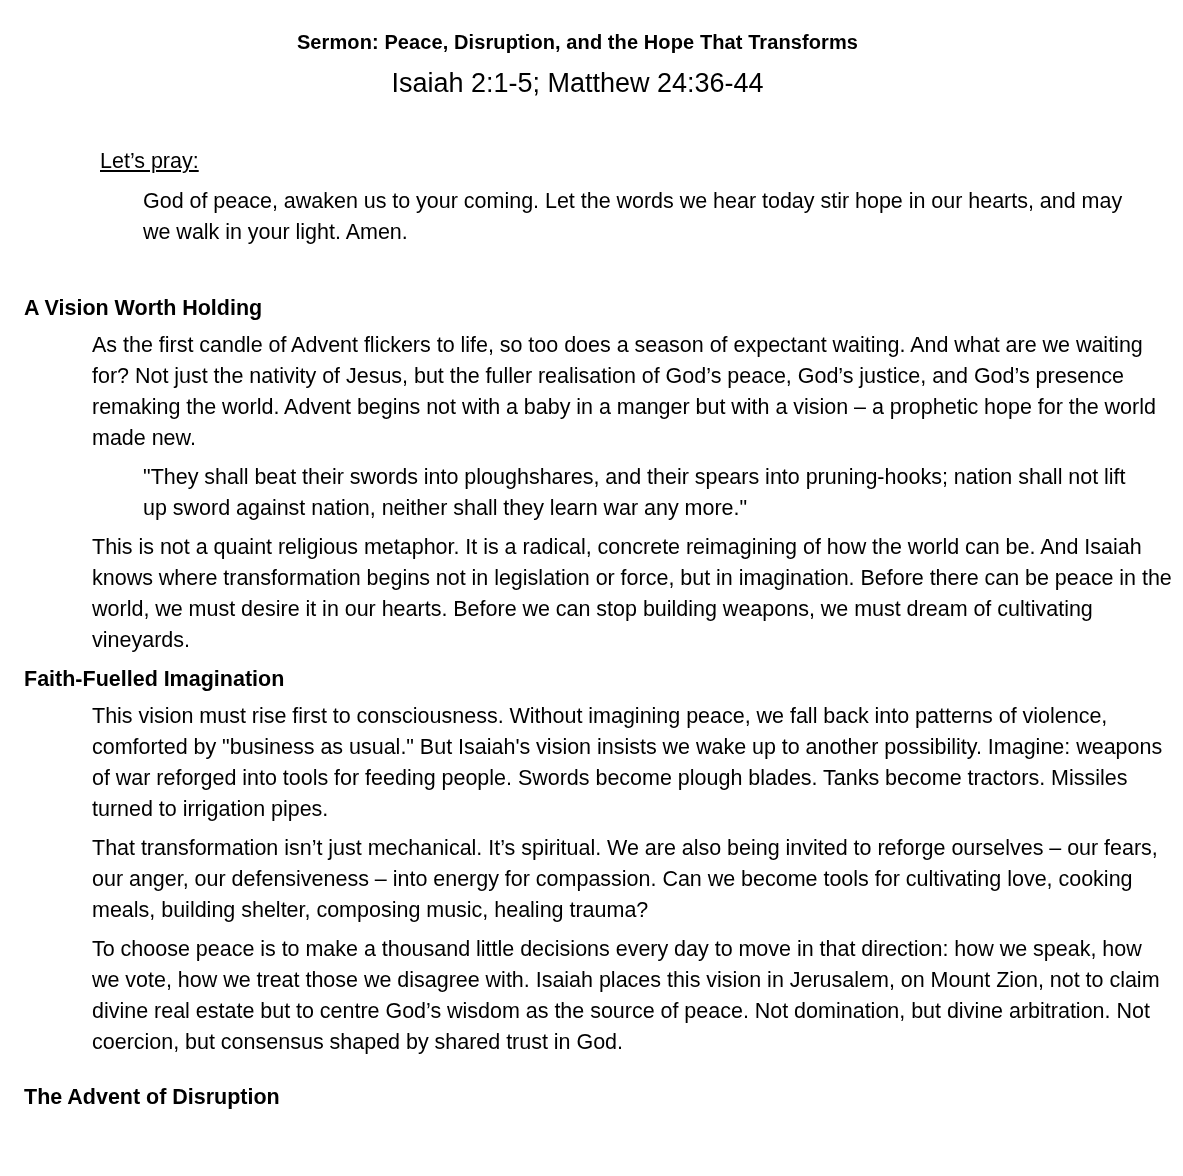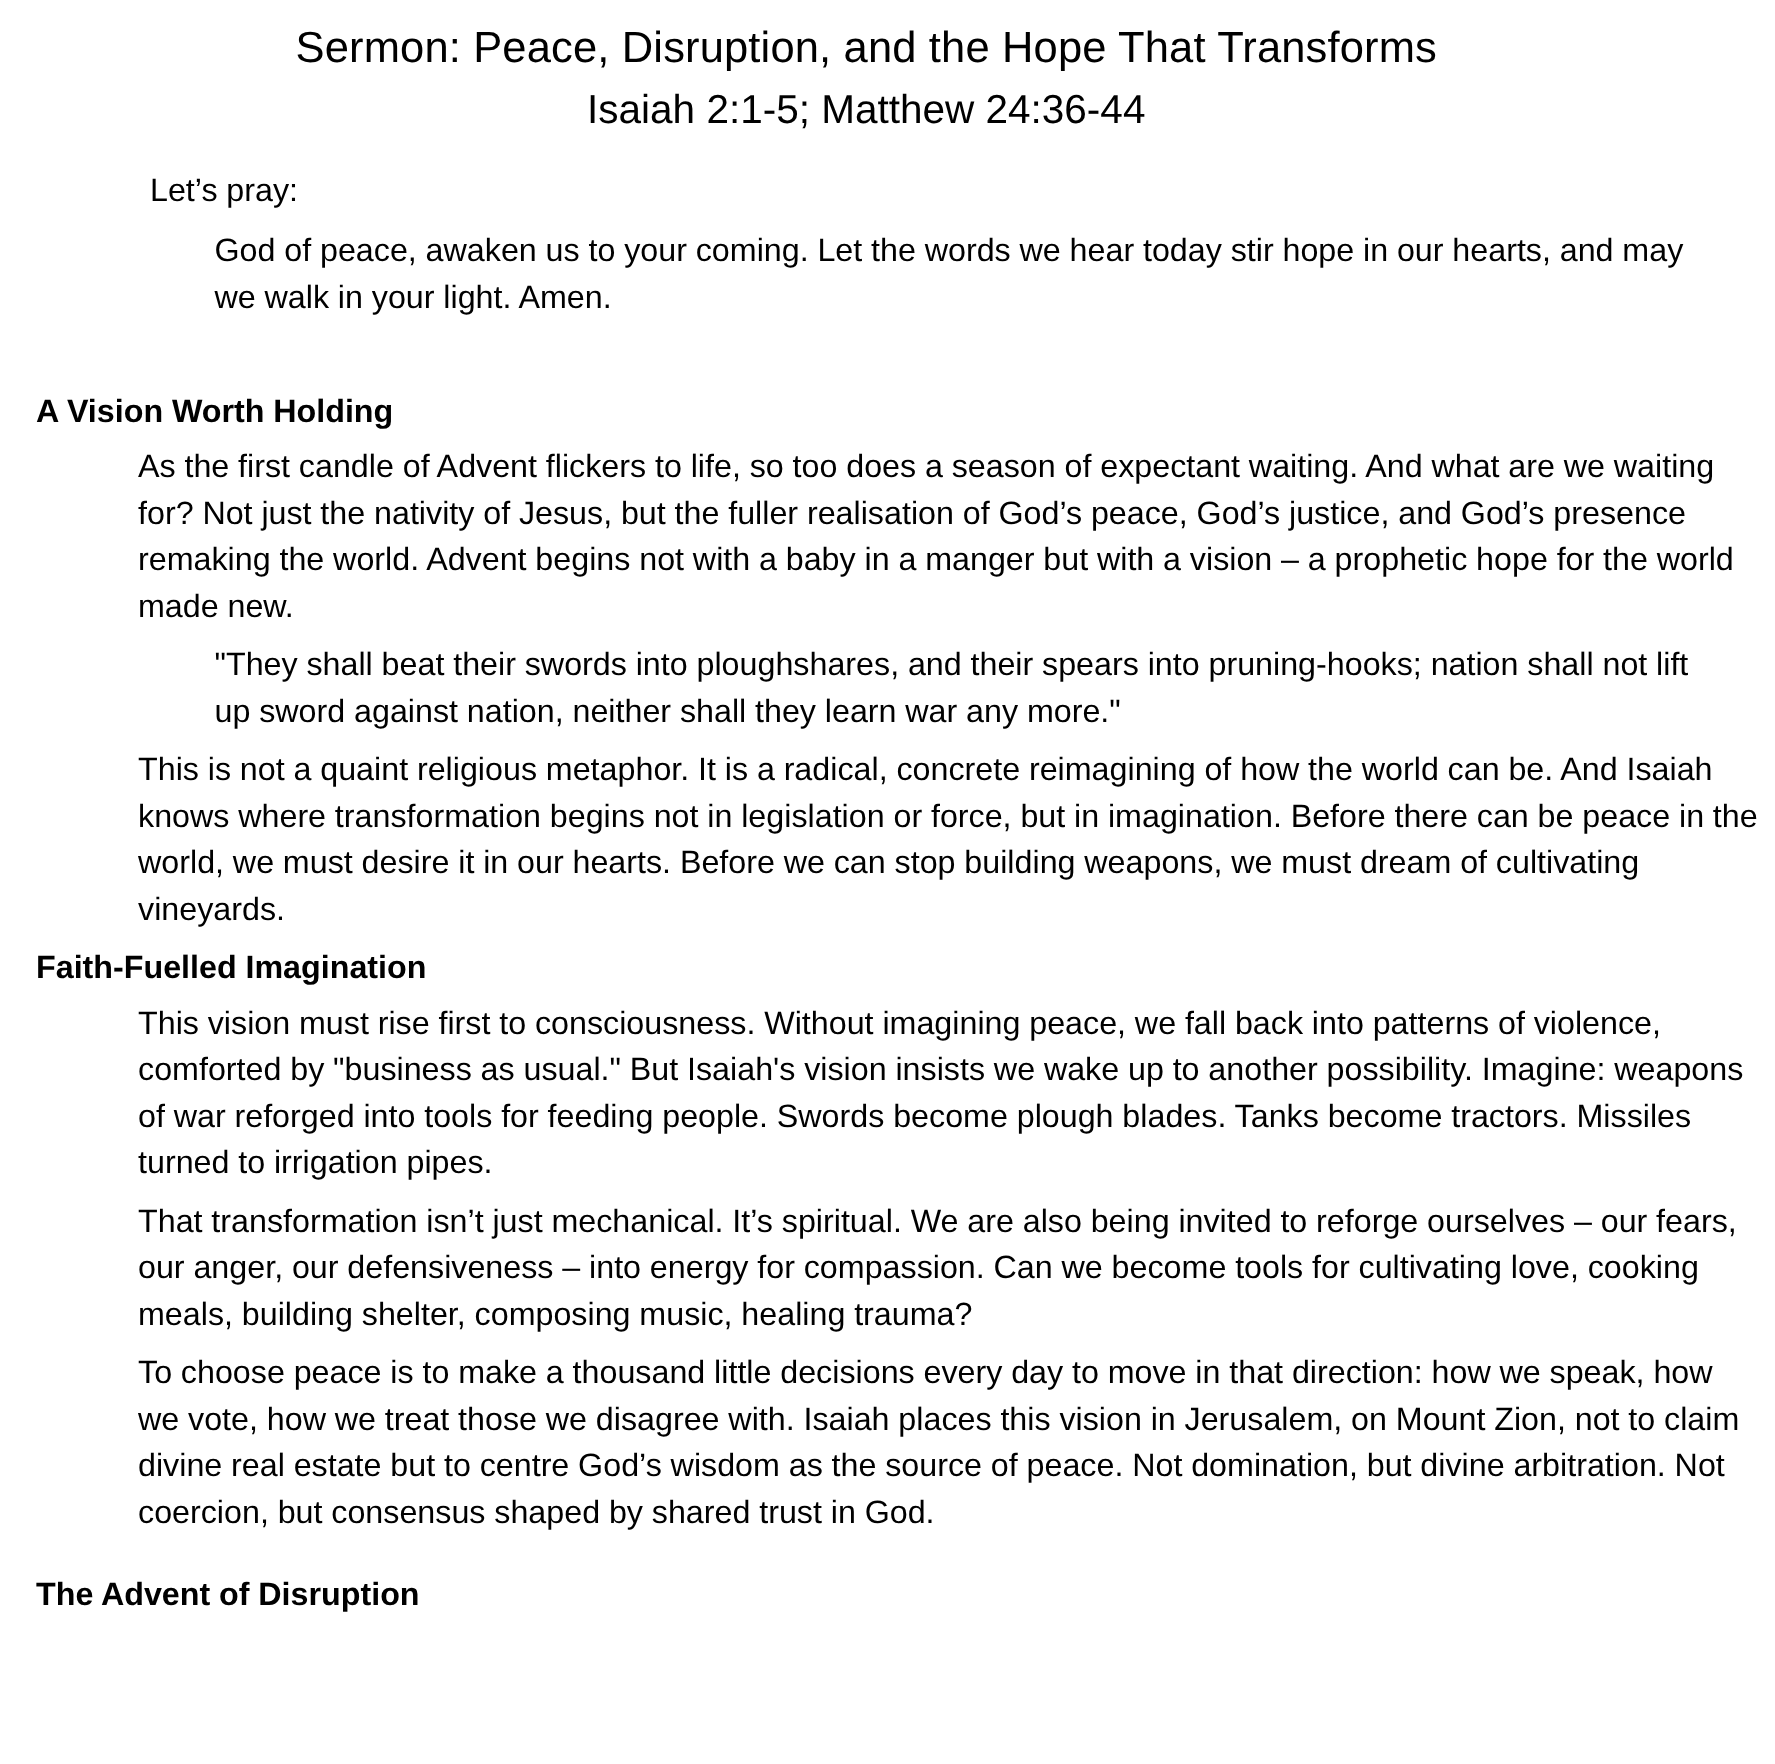--- a/index.html
+++ b/index.html
@@ -21,27 +21,27 @@
     background: #ffffff;
     overflow: hidden;
     box-sizing: border-box;
   }
   .doc-body {
     padding-top: 9px;
   }
 
   
   .doc-title {
-    font-size: 29px;
-    font-weight: normal;
+    font-size: 20px;
+    font-weight: bold;
     text-align: center;
     line-height: 30px;
     letter-spacing: 0.1px;
     padding-right: 28px;
-    margin: 8px 0 11px 0;
+    margin: 18px 0 11px 0;
   }
   .doc-subtitle {
     font-size: 27px;
     font-weight: normal;
     text-align: center;
     line-height: 30px;
     padding-right: 28px;
     margin: 0;
   }
 
@@ -59,21 +59,21 @@
   .lvl-0 { margin-left: 24px;  margin-right: 11px; }   
   .lvl-1 { margin-left: 92px;  margin-right: 11px; }   
   .lvl-1b{ margin-left: 100px; margin-right: 11px; }   
   .lvl-2 { margin-left: 143px; margin-right: 40px; }   
 
   .heading {
     font-weight: bold;
   }
 
   
-  .gap-intro   { margin-top: 24px; }   
+  .gap-intro   { margin-top: 48px; text-decoration: underline; }   
   .gap-prayer  { margin-top: 9px; }    
   .gap-section { margin-top: 45px; }   
   .gap-para    { margin-top: 8px; }    
   .gap-first   { margin-top: 6px; }    
   .gap-last    { margin-top: 24px; }   
 </style>
 </head>
 <body>
 
 <div class="page">

